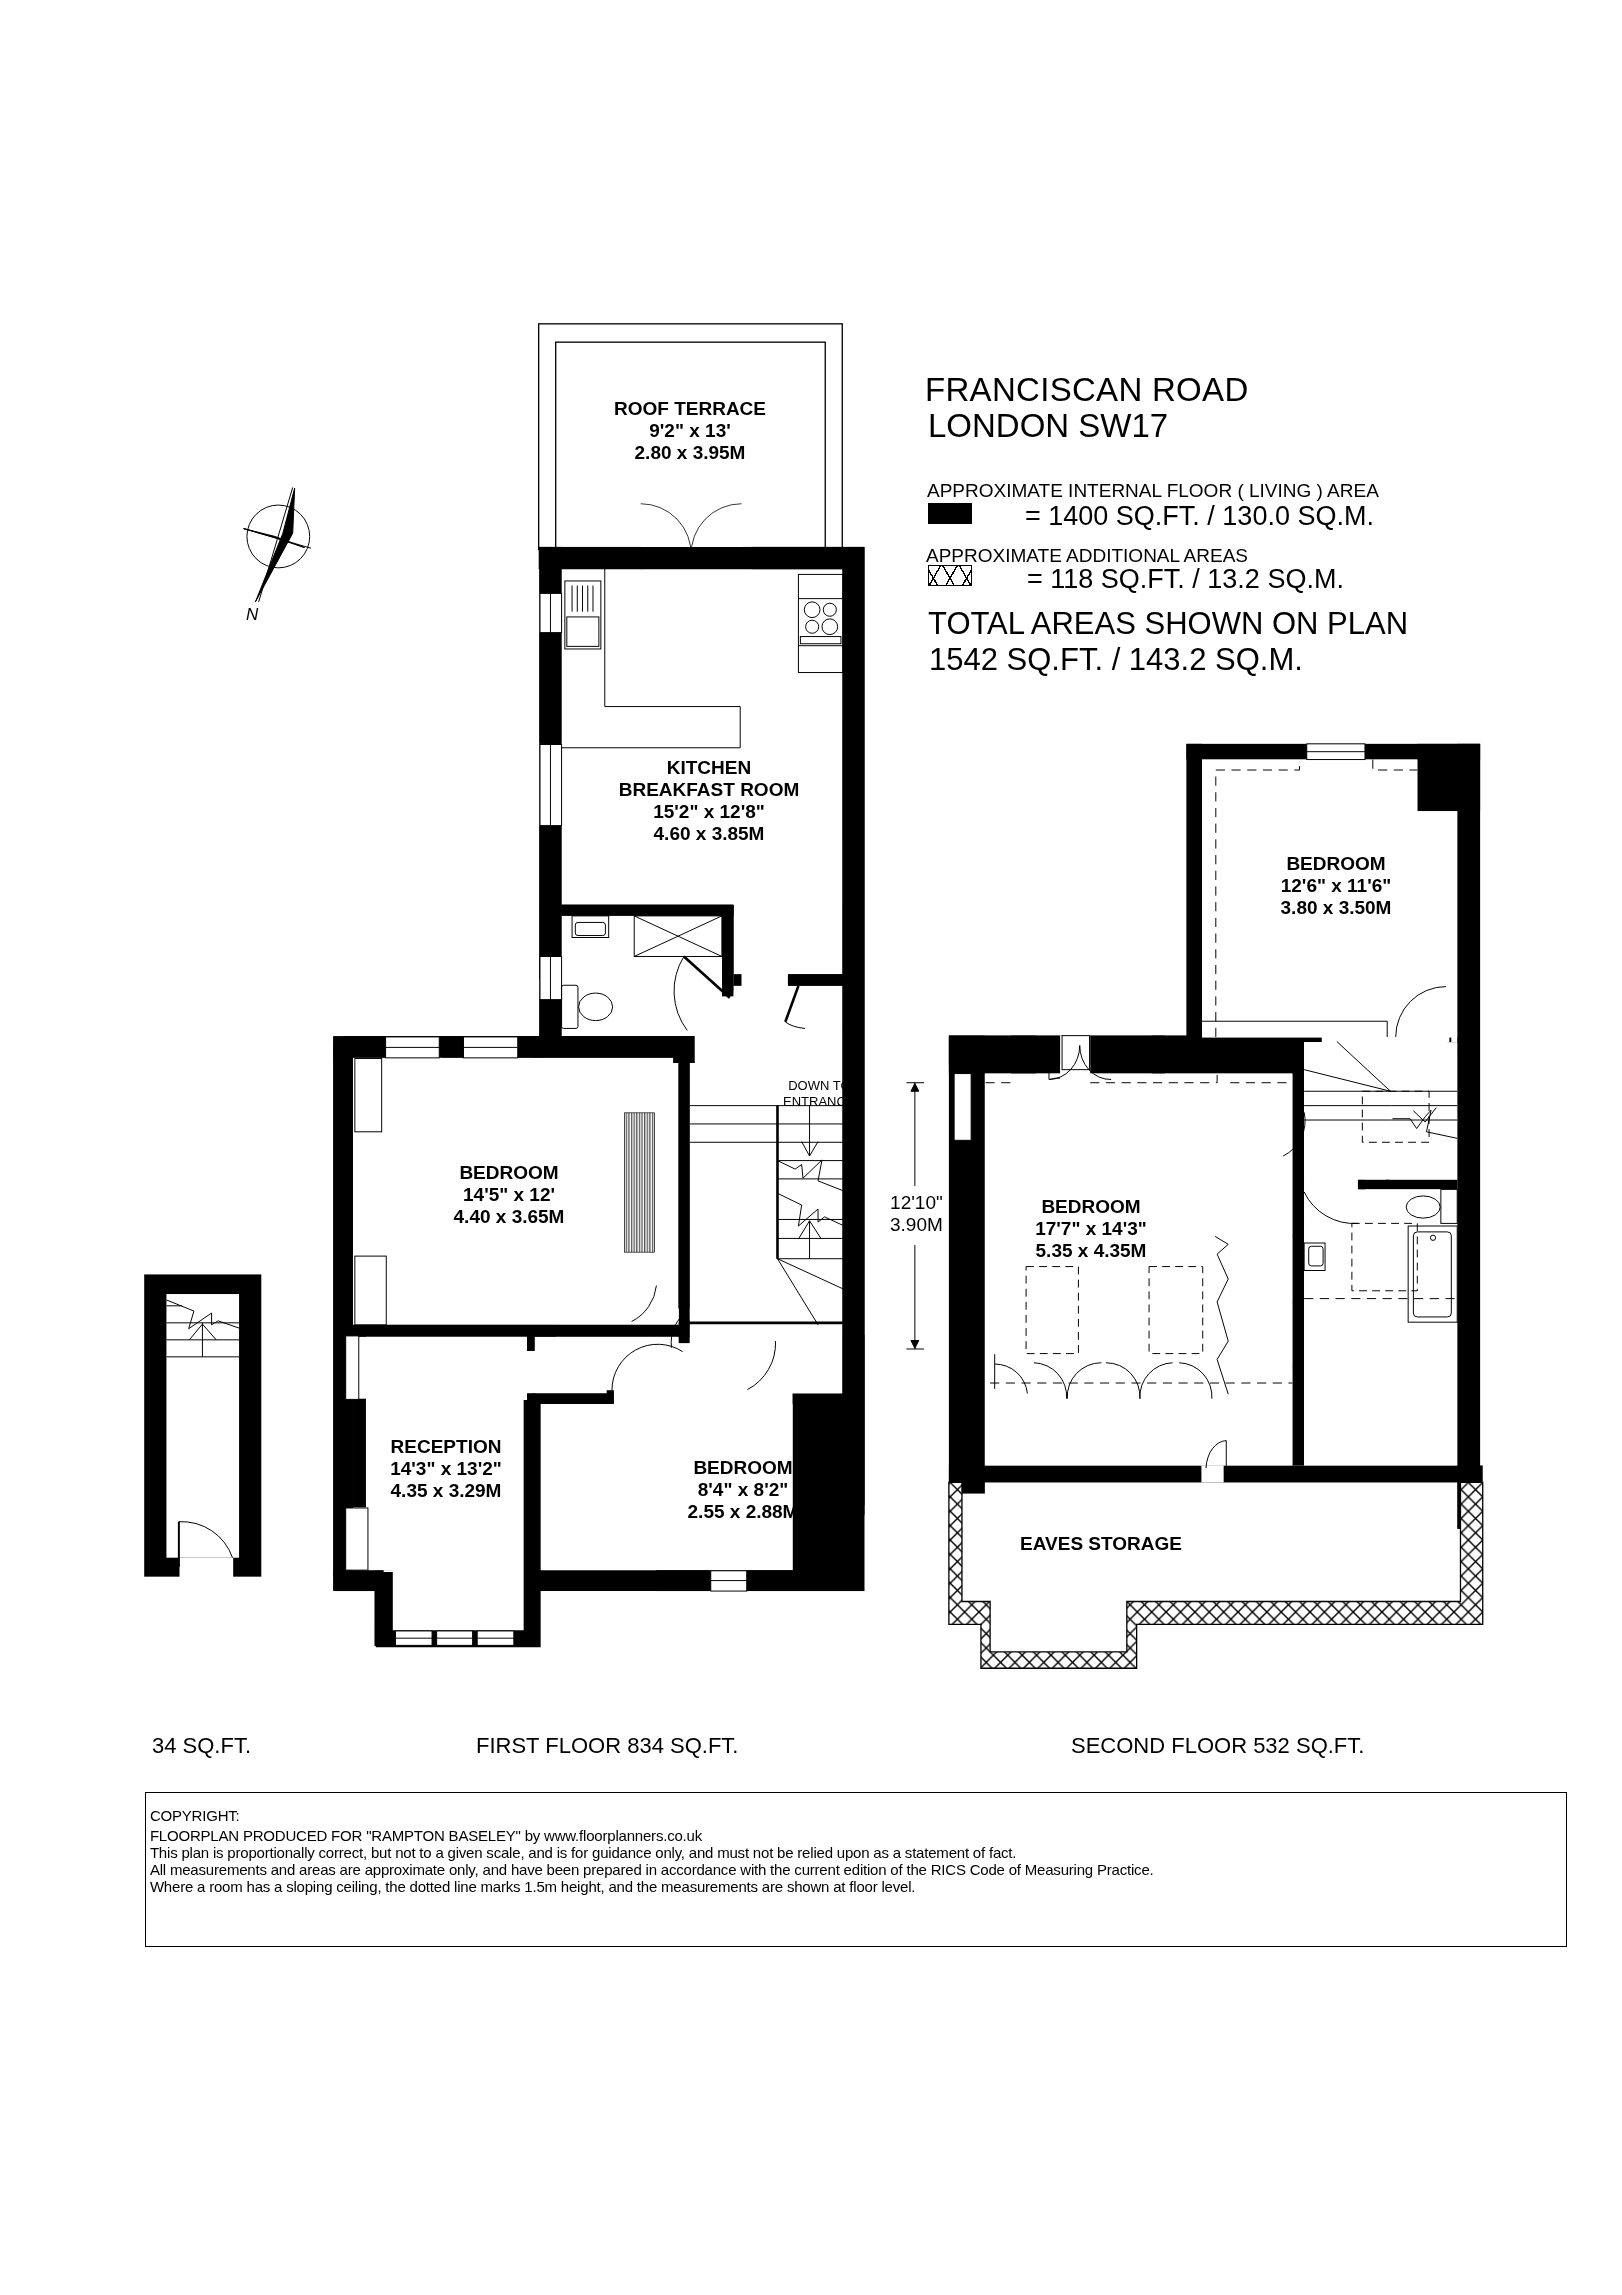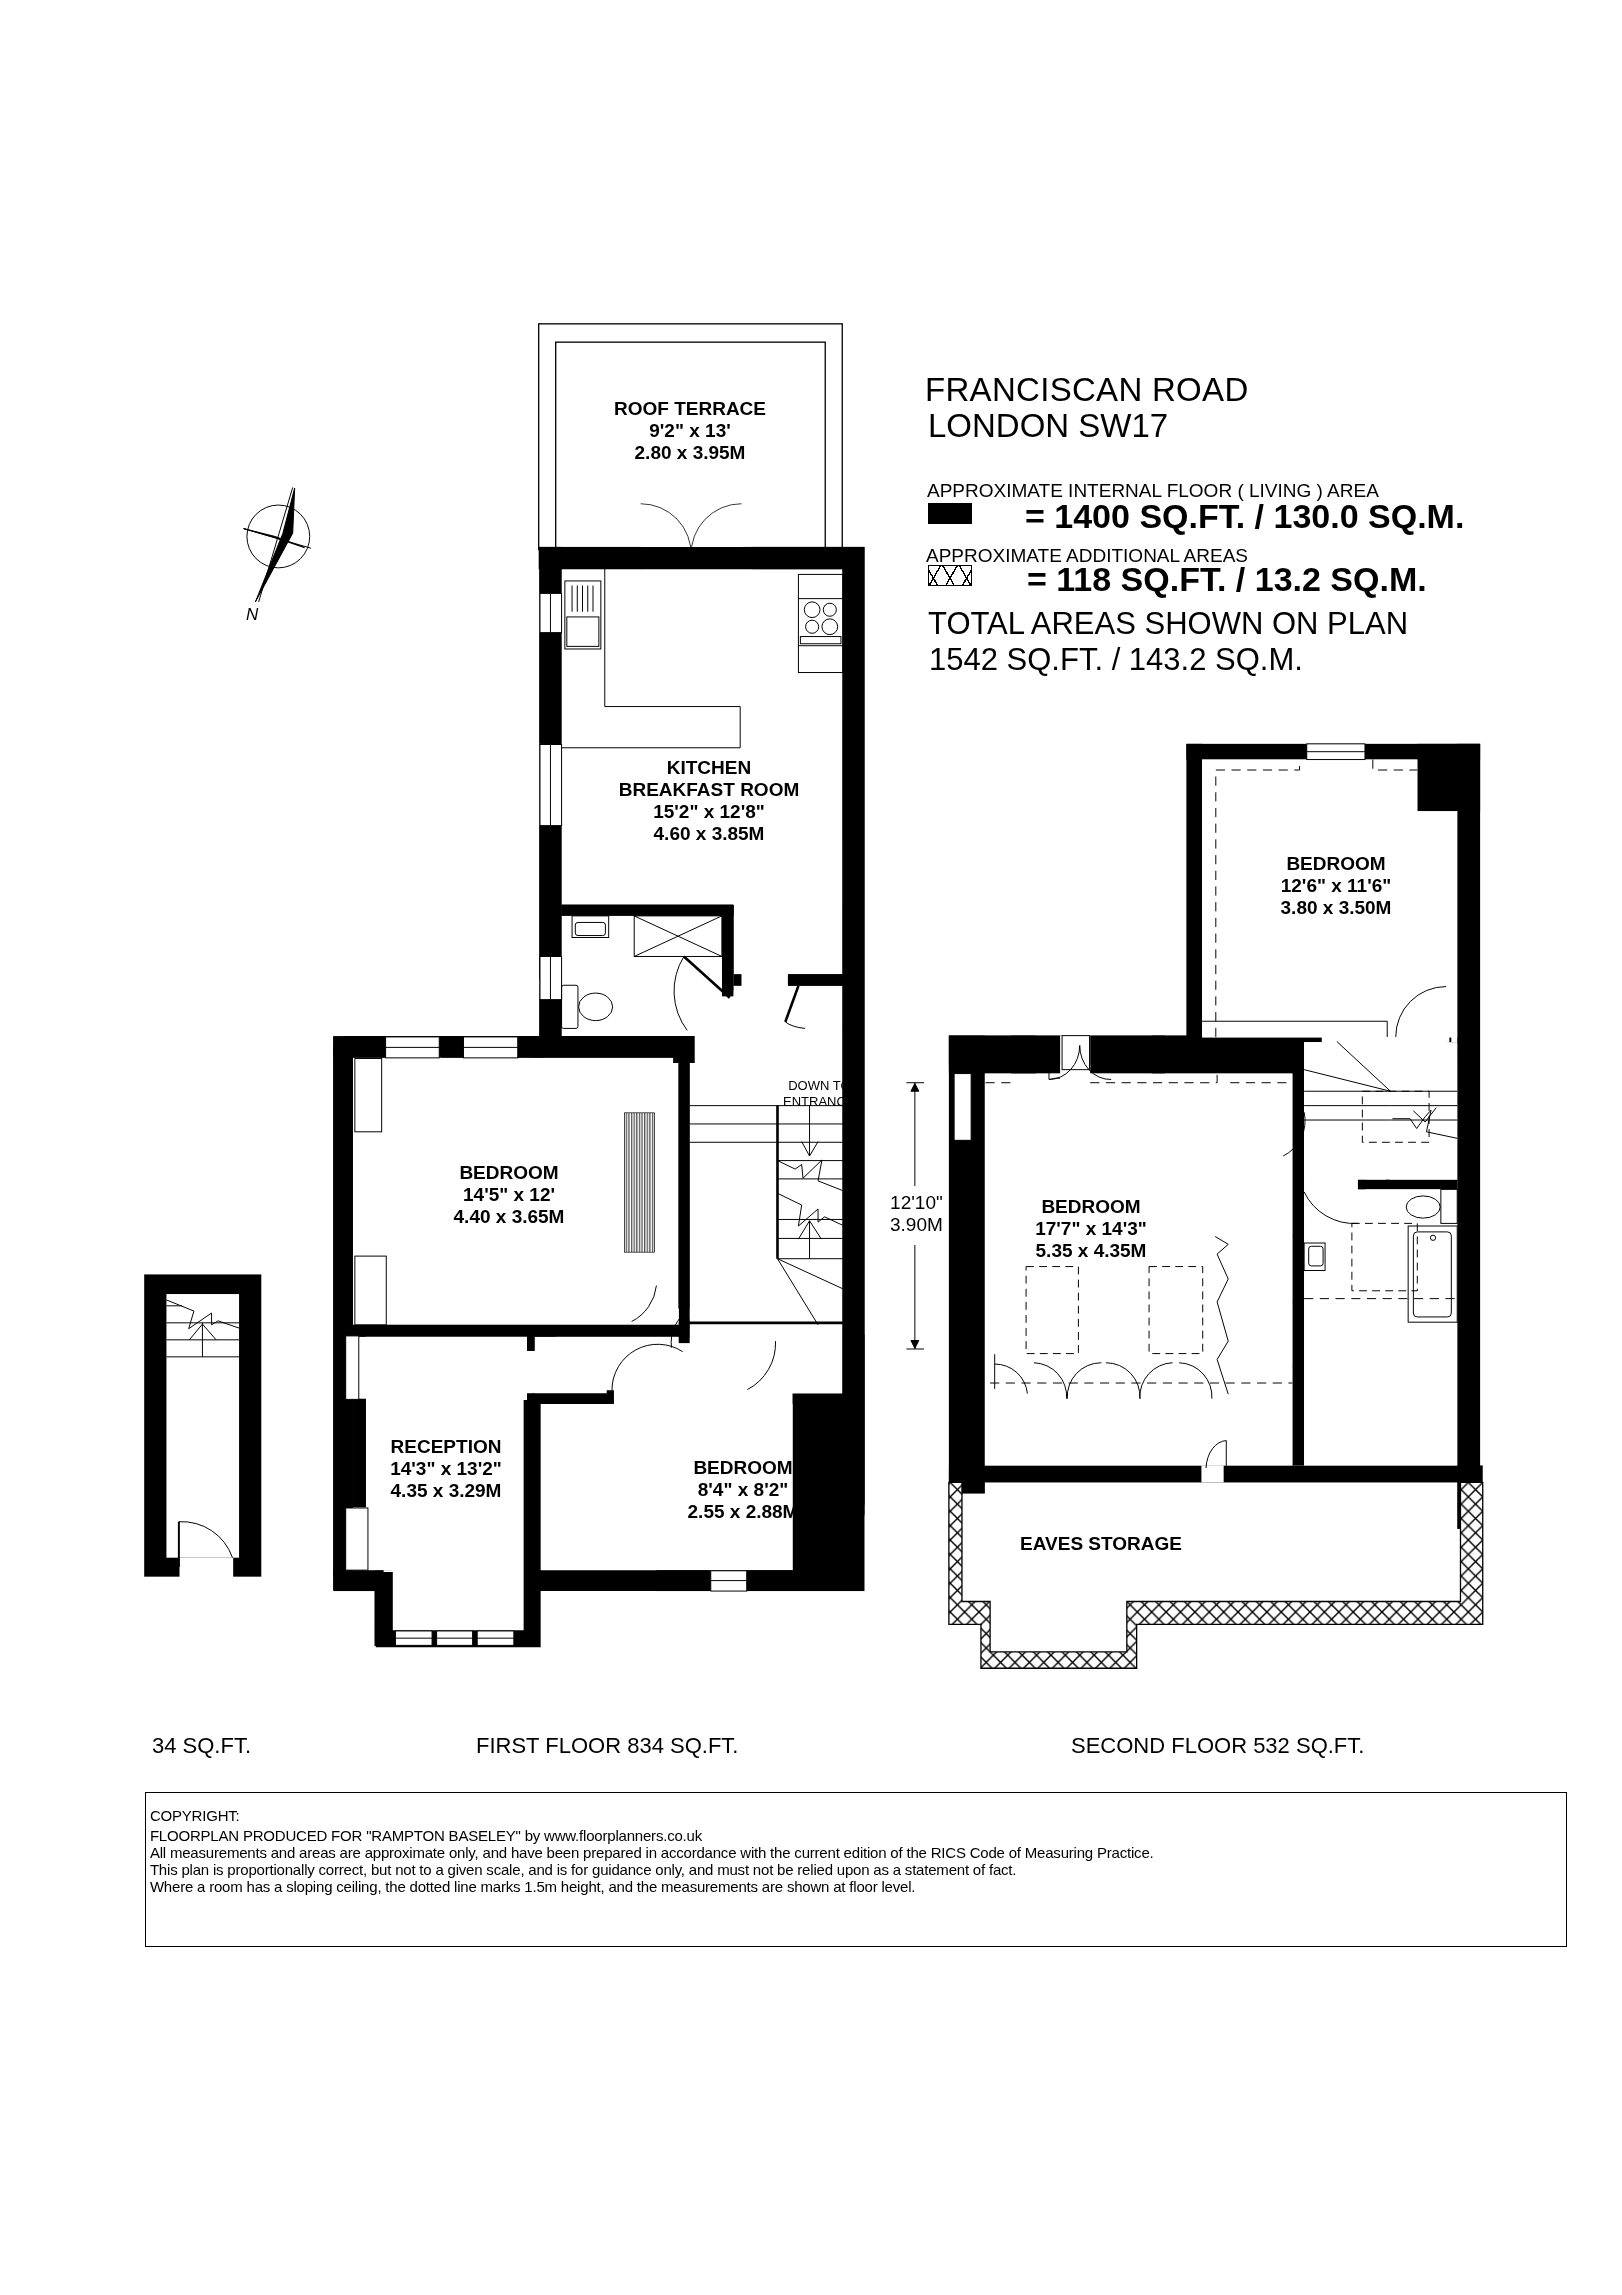--- a/index.html
+++ b/index.html
@@ -3,21 +3,21 @@
   <meta charset="utf-8">
   <style>
     html, body { margin: 0; padding: 0; background: #ffffff; }
     body { width: 1623px; height: 2295px; position: relative; overflow: hidden;
            font-family: "Liberation Sans", sans-serif; color: #000; }
     .abs { position: absolute; }
     .plan-svg { position: absolute; left: 0; top: 0; width: 1623px; height: 2295px; }
     .title-1 { left: 925px; top: 370px; font-size: 33px; line-height: 39px; letter-spacing: 0.3px; white-space: nowrap; }
     .title-2 { left: 928px; top: 406px; font-size: 33px; line-height: 39px; white-space: nowrap; }
     .legend-lbl { font-size: 19px; line-height: 22px; white-space: nowrap; }
-    .legend-val { font-size: 34px; line-height: 31px; white-space: nowrap; font-weight: bold; }
+    .legend-val { font-size: 27px; line-height: 31px; white-space: nowrap; }
     .total-lbl { font-size: 31px; line-height: 37px; white-space: nowrap; }
     .swatch { position: absolute; width: 44px; height: 21px; box-sizing: border-box; }
     .swatch.solid { background: #000; }
     .swatch.hatch { border: 1px solid #000;
       background:
         repeating-linear-gradient(60deg, transparent 0 6.5px, #000 6.5px 7.9px, transparent 7.9px 14.4px),
         repeating-linear-gradient(-60deg, transparent 0 6.5px, #000 6.5px 7.9px, transparent 7.9px 14.4px);
       background-color: #fff; }
     .room-label { position: absolute; text-align: center; font-size: 19px; line-height: 22px; white-space: nowrap; transform: translateX(-50%); }
     .room-label span { display: block; font-weight: bold; }
@@ -425,17 +425,17 @@
   <div>3.90M</div>
 </div>
 
 <div class="floor-label" style="left:152px;">34 SQ.FT.</div>
 <div class="floor-label" style="left:476px;">FIRST FLOOR 834 SQ.FT.</div>
 <div class="floor-label" style="left:1071px;">SECOND FLOOR 532 SQ.FT.</div>
 
 <div class="copyright-box">
   <div class="cr-head">COPYRIGHT:</div>
   <div>FLOORPLAN PRODUCED FOR "RAMPTON BASELEY" by www.floorplanners.co.uk</div>
+  <div>This plan is proportionally correct, but not to a given scale, and is for guidance only, and must not be relied upon as a statement of fact.</div>
   <div>All measurements and areas are approximate only, and have been prepared in accordance with the current edition of the RICS Code of Measuring Practice.</div>
-  <div>This plan is proportionally correct, but not to a given scale, and is for guidance only, and must not be relied upon as a statement of fact.</div>
   <div>Where a room has a sloping ceiling, the dotted line marks 1.5m height, and the measurements are shown at floor level.</div>
 </div>
 
 
 </body></html>

